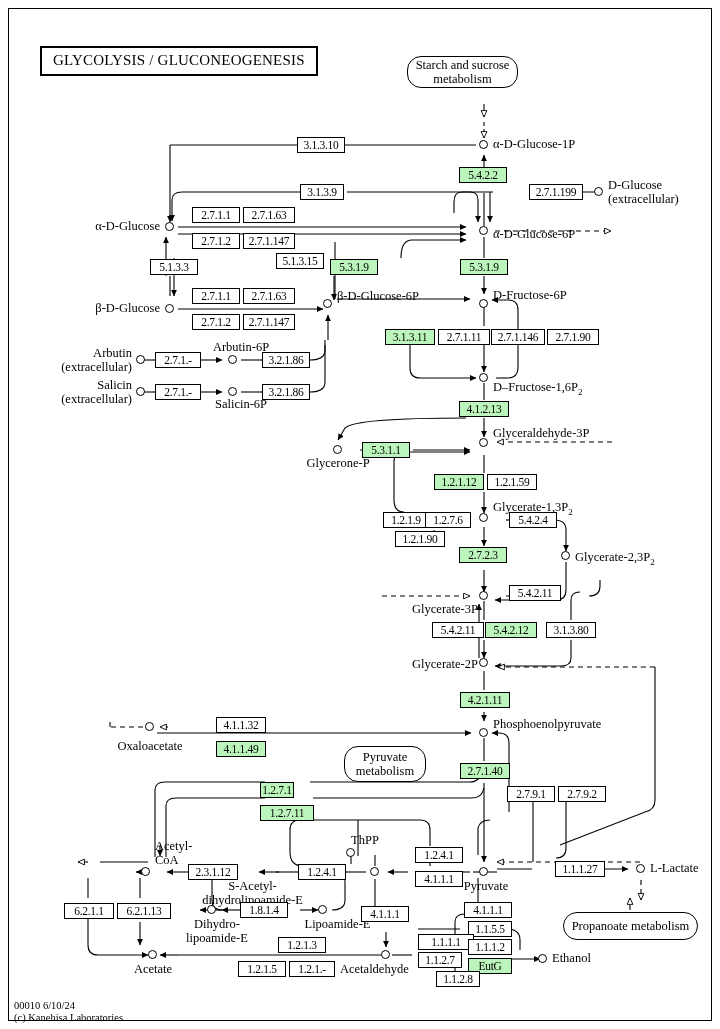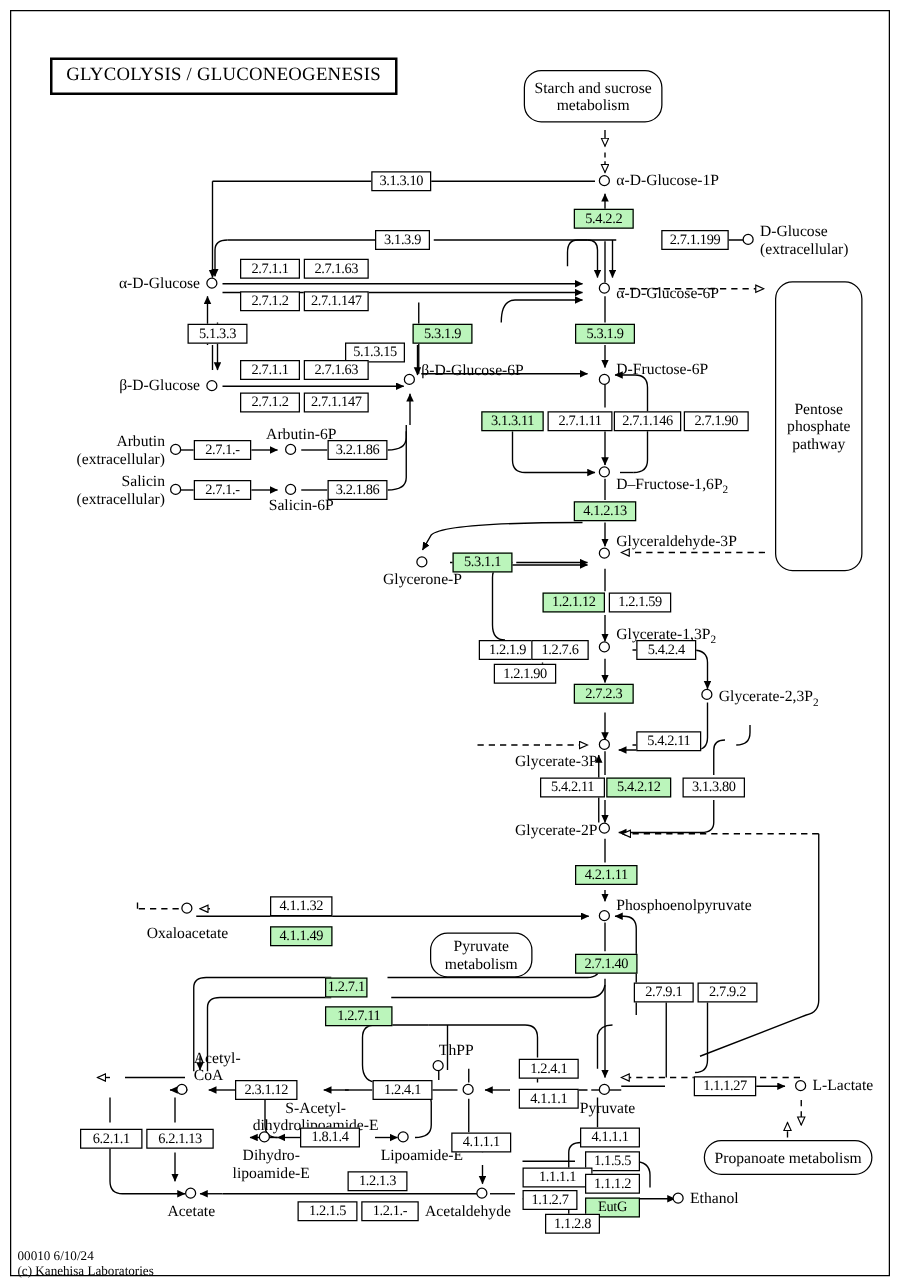--- a/index.html
+++ b/index.html
@@ -214,25 +214,22 @@
       <path d="M418,929 L460,929"></path>
       <path d="M506,929 Q520,929 520,940 L520,950"></path>
       <path d="M418,959 L460,959"></path>
 
       <path d="M630,910 L630,898" stroke-dasharray="5,4" marker-end="url(#oa)"></path>
     </g>
   </svg>
 
   <div id="title">GLYCOLYSIS / GLUCONEOGENESIS</div>
 
-  <div class="mapbox" style="left:419px;top:56px;width:111px;height:42px;">
+  <div class="mapbox" style="left:407px;top:56px;width:111px;height:32px;">
     <span>Starch and sucrose<br>metabolism</span>
-  </div>
-  <div class="mapbox" style="left:620px;top:225px;width:70px;height:232px;">
-    <span>Pentose<br>phosphate<br>pathway</span>
   </div>
   <div class="mapbox" style="left:344px;top:746px;width:82px;height:36px;">
     <span>Pyruvate<br>metabolism</span>
   </div>
   <div class="mapbox" style="left:563px;top:912px;width:135px;height:28px;">
     <span>Propanoate metabolism</span>
   </div>
 
   <div class="cpd" style="left:479px;top:140px;"></div>
   <div class="lab" style="left:493px;top:138px;">α-D-Glucose-1P</div>
@@ -330,21 +327,21 @@
   <div class="ecbox" style="left:300px;top:184px;width:44px;">3.1.3.9</div>
   <div class="ecbox green" style="left:459px;top:167px;width:48px;">5.4.2.2</div>
   <div class="ecbox" style="left:529px;top:184px;width:54px;">2.7.1.199</div>
 
   <div class="ecbox" style="left:192px;top:207px;width:48px;">2.7.1.1</div>
   <div class="ecbox" style="left:243px;top:207px;width:52px;">2.7.1.63</div>
   <div class="ecbox" style="left:192px;top:233px;width:48px;">2.7.1.2</div>
   <div class="ecbox" style="left:243px;top:233px;width:52px;">2.7.1.147</div>
 
   <div class="ecbox" style="left:150px;top:259px;width:48px;">5.1.3.3</div>
-  <div class="ecbox" style="left:276px;top:274px;width:48px;">5.1.3.15</div>
+  <div class="ecbox" style="left:276px;top:253px;width:48px;">5.1.3.15</div>
   <div class="ecbox green" style="left:330px;top:259px;width:48px;">5.3.1.9</div>
   <div class="ecbox green" style="left:460px;top:259px;width:48px;">5.3.1.9</div>
 
   <div class="ecbox" style="left:192px;top:288px;width:48px;">2.7.1.1</div>
   <div class="ecbox" style="left:243px;top:288px;width:52px;">2.7.1.63</div>
   <div class="ecbox" style="left:192px;top:314px;width:48px;">2.7.1.2</div>
   <div class="ecbox" style="left:243px;top:314px;width:52px;">2.7.1.147</div>
 
   <div class="ecbox" style="left:155px;top:352px;width:46px;">2.7.1.-</div>
   <div class="ecbox" style="left:155px;top:384px;width:46px;">2.7.1.-</div>

